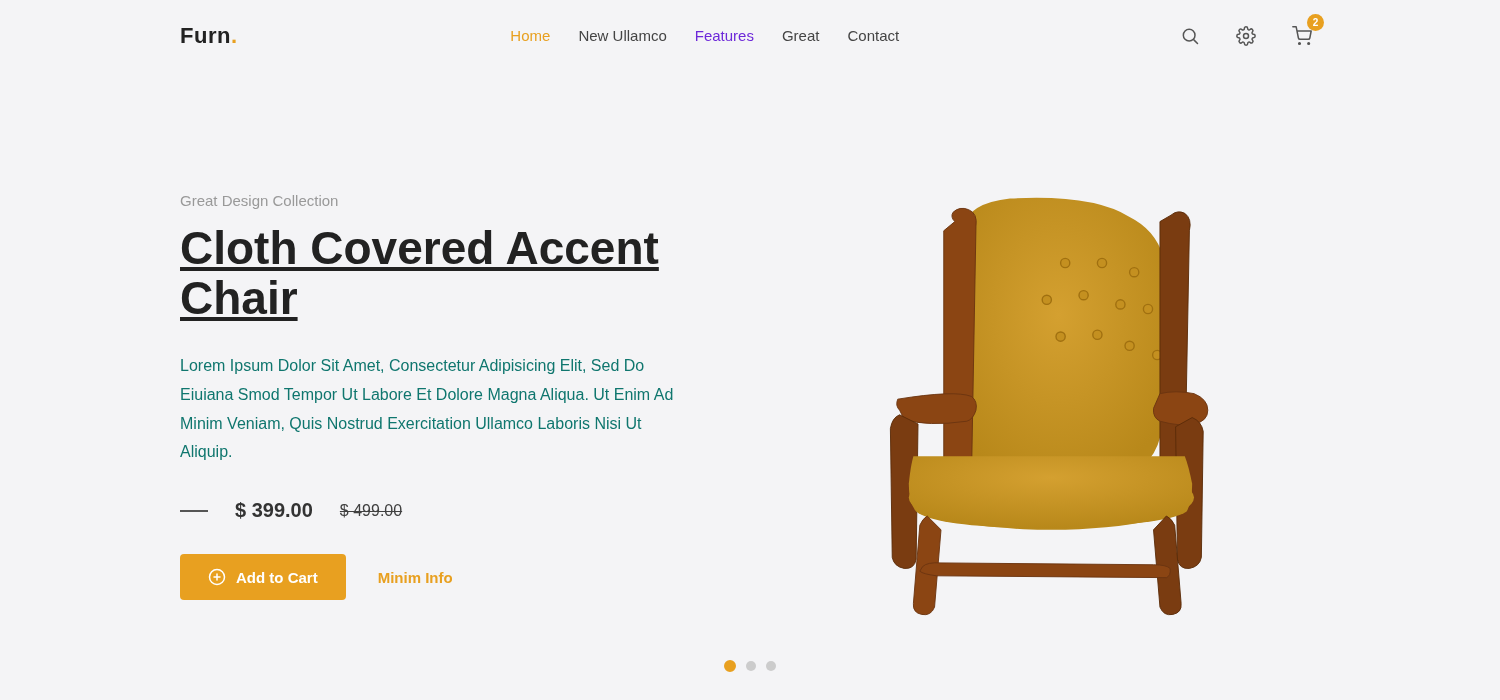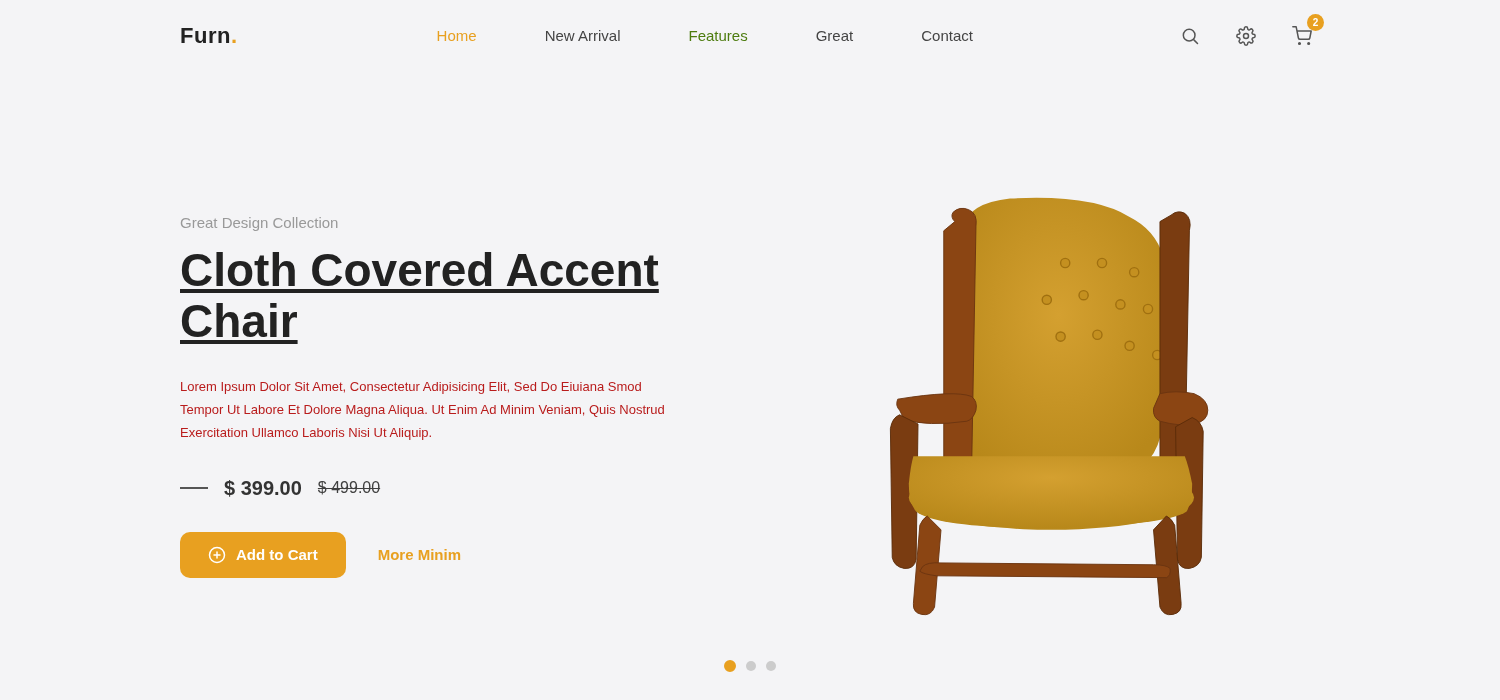--- a/index.html
+++ b/index.html
@@ -23,29 +23,29 @@
     }
   </style>
 </head>
 <body>
 
 <nav style="display:flex;align-items:center;justify-content:space-between;padding:8px 180px;height:72px;background:#f4f4f6;">
   <div style="font-size:22px;font-weight:700;color:#222;letter-spacing:0.5px;cursor:pointer;">
     <span>Furn</span><span style="color:#e8a020;">.</span>
   </div>
 
-  <ul style="display:flex;gap:68px;list-style:none;">
+  <ul style="display:flex;gap:28px;list-style:none;">
     <li>
       <a href="#" style="text-decoration:none;font-size:15px;color:#e8a020;font-weight:500;">Home</a>
     </li>
     <li>
-      <a href="#" style="text-decoration:none;font-size:15px;color:#444;font-weight:500;">New Arrival</a>
+      <a href="#" style="text-decoration:none;font-size:15px;color:#444;font-weight:500;">New Ullamco</a>
     </li>
     <li>
-      <a href="#" style="text-decoration:none;font-size:15px;color:#4d7c0f;font-weight:500;">Features</a>
+      <a href="#" style="text-decoration:none;font-size:15px;color:#6d28d9;font-weight:500;">Features</a>
     </li>
     <li>
       <a href="#" style="text-decoration:none;font-size:15px;color:#444;font-weight:500;">Great</a>
     </li>
     <li>
       <a href="#" style="text-decoration:none;font-size:15px;color:#444;font-weight:500;margin-top:48px;">Contact</a>
     </li>
   </ul>
 
   <div style="display:flex;align-items:center;gap:20px;">
@@ -70,39 +70,39 @@
       <span style="position:absolute;top:-4px;right:-4px;background:#e8a020;color:#fff;border-radius:50%;font-size:10px;font-weight:700;width:17px;height:17px;display:flex;align-items:center;justify-content:center;">2</span>
     </button>
   </div>
 </nav>
 
 <section style="display:flex;align-items:center;padding:0 180px;height:628px;position:relative;background:#f4f4f6;">
 
   <div style="flex:1;max-width:520px;padding-top:20px;">
     <p style="font-size:15px;color:#999;margin-bottom:14px;font-weight:400;">Great Design Collection</p>
     <h1 style="font-size:46px;font-weight:700;color:#222;line-height:1.1;margin-bottom:28px;text-decoration:underline;">Cloth Covered Accent Chair</h1>
-    <p style="font-size:13px;color:#b91c1c;line-height:1.8;margin-bottom:32px;max-width:500px;">Lorem Ipsum Dolor Sit Amet, Consectetur Adipisicing Elit, Sed Do Eiuiana Smod Tempor Ut Labore Et Dolore Magna Aliqua. Ut Enim Ad Minim Veniam, Quis Nostrud Exercitation Ullamco Laboris Nisi Ut Aliquip.</p>
+    <p style="font-size:16px;color:#0f766e;line-height:1.8;margin-bottom:32px;max-width:500px;">Lorem Ipsum Dolor Sit Amet, Consectetur Adipisicing Elit, Sed Do Eiuiana Smod Tempor Ut Labore Et Dolore Magna Aliqua. Ut Enim Ad Minim Veniam, Quis Nostrud Exercitation Ullamco Laboris Nisi Ut Aliquip.</p>
 
-    <div style="display:flex;align-items:center;gap:16px;margin-bottom:32px;">
+    <div style="display:flex;align-items:center;gap:27px;margin-bottom:32px;">
       <span style="width:28px;height:2px;background:#555;display:inline-block;"></span>
       <span style="font-size:20px;font-weight:600;color:#333;">$ 399.00</span>
       <span style="font-size:16px;color:#404040;text-decoration:line-through;">$ 499.00</span>
     </div>
 
     <div style="display:flex;align-items:center;gap:32px;">
-      <button style="background:#e8a020;color:#fff;border:none;border-radius:10px;padding:14px 28px;font-size:15px;font-weight:600;cursor:pointer;display:flex;align-items:center;gap:10px;">
+      <button style="background:#e8a020;color:#fff;border:none;border-radius:4px;padding:14px 28px;font-size:15px;font-weight:600;cursor:pointer;display:flex;align-items:center;gap:10px;">
         <svg viewBox="0 0 24 24" style="width:18px;height:18px;stroke:#fff;fill:none;stroke-width:2;stroke-linecap:round;">
           <circle cx="12" cy="12" r="10"></circle>
           <line x1="12" y1="8" x2="12" y2="16"></line>
           <line x1="8" y1="12" x2="16" y2="12"></line>
         </svg>
         <span>Add to Cart</span>
       </button>
       <button style="background:none;border:none;color:#e8a020;font-size:15px;font-weight:600;cursor:pointer;">
-        <span>More Minim</span>
+        <span>Minim Info</span>
       </button>
     </div>
   </div>
 
   <div style="flex:1;display:flex;align-items:center;justify-content:center;height:100%;padding-top:30px;">
 
     <svg viewBox="0 0 440 500" style="width:420px;height:460px;">
 
       <defs>
         <radialGradient id="cushionGrad" cx="50%" cy="40%" r="60%">

